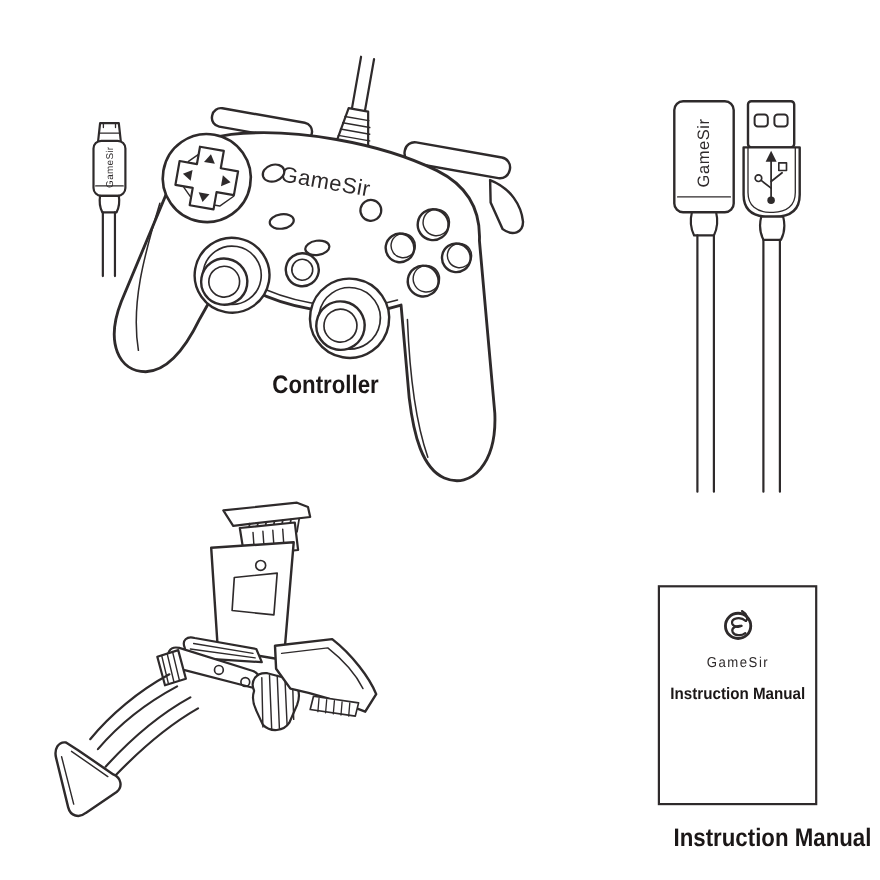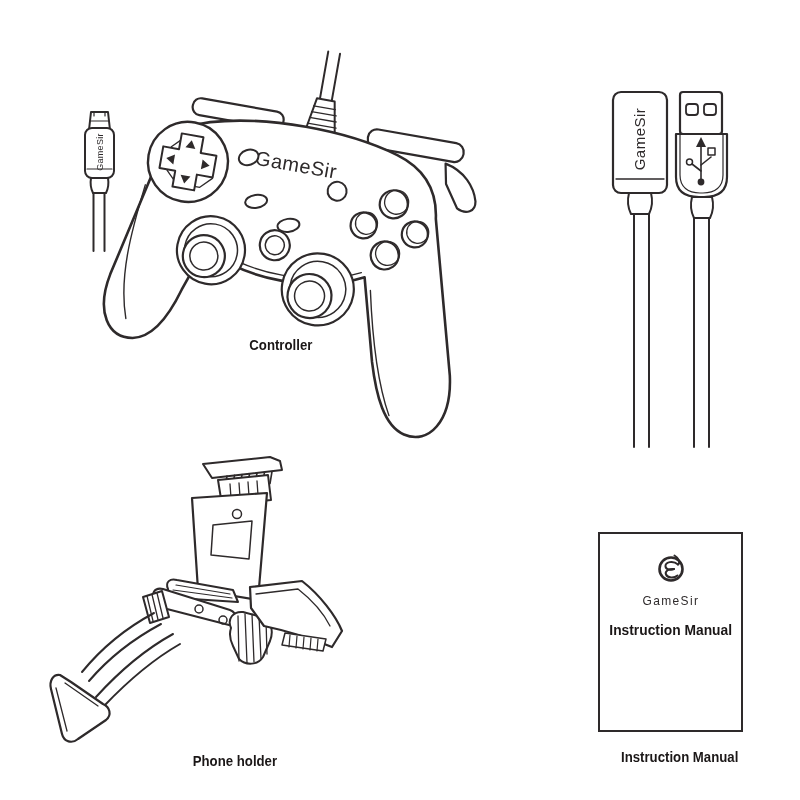--- a/index.html
+++ b/index.html
@@ -1,22 +1,22 @@
 <!DOCTYPE html>
 <html><head>
 <meta charset="utf-8">
 <style>
   html,body{margin:0;padding:0;background:#ffffff;}
   #canvas{
     position:relative;width:800px;height:800px;background:#ffffff;
     overflow:hidden;font-family:"Liberation Sans",sans-serif;
   }
   .caption{
-    position:absolute;text-align:center;color:#1b1717;
-    font-weight:bold;font-size:15px;white-space:nowrap;
+    position:absolute;text-align:right;color:#1b1717;
+    font-weight:bold;font-size:23px;white-space:nowrap;
   }
   .caption span{display:inline-block;transform:scaleX(0.88);transform-origin:center;}
   svg{position:absolute;}
   .ln{stroke:#2e2a2b;fill:none;stroke-linecap:round;stroke-linejoin:round;}
   .lnf{stroke:#2e2a2b;fill:#ffffff;stroke-linecap:round;stroke-linejoin:round;}
   .solid{fill:#2e2a2b;stroke:none;}
   #manual-box{
     position:absolute;left:598px;top:532px;width:141px;height:196px;
     border:2px solid #2e2a2b;background:#fff;text-align:center;
   }
@@ -180,21 +180,20 @@
     <path class="lnf" stroke-width="1.5" d="M 245,185 L 286,191 L 283,203 L 242,197 Z"></path>
     <path class="ln" stroke-width="1.2" d="M 250,187 L 249,199 M 257,188 L 256,200 M 264,189 L 263,201 M 271,190 L 270,202 M 278,191 L 277,203"></path>
 
     <path class="ln" stroke-width="2" d="M 114,165 C 86,180 60,202 42,224 M 121,176 C 93,191 67,212 49,233"></path>
     <path class="ln" stroke-width="2" d="M 133,186 C 104,202 76,227 56,249 M 140,196 C 112,212 85,236 64,258"></path>
 
     <path class="lnf" stroke-width="2.2" d="M 20,227 C 13,226 9,233 11,241 L 22,286 C 24,294 32,296 38,291 L 66,272 C 72,267 70,259 63,256 L 31,234 Z"></path>
     <path class="ln" stroke-width="1.3" d="M 25,235 L 58,258 M 16,240 L 27,283"></path>
   </svg>
 
-  <div class="caption" style="left:165px;top:752px;width:140px"><span>Phone holder</span></div>
 
   <div id="manual-box">
     <svg style="position:static;margin-top:18px" width="34" height="34" viewBox="-17 -17 34 34">
       <circle class="ln" stroke-width="2.6" cx="0" cy="0" r="11.5"></circle>
       <path class="ln" stroke-width="2" d="M 3.5,-13.5 C 8,-11 9.5,-6 7,-4.5"></path>
       <path class="ln" stroke-width="2" d="M 7,-4.5 C 2,-9 -6,-7 -5.5,-2.5 C -5,1 1,1.5 3,0"></path>
       <path class="ln" stroke-width="2" d="M 3,0 C -2,-0.5 -6.5,2 -5,5.5 C -3.5,9 3,9.5 6.5,6.5"></path>
     </svg>
     <div id="manual-brand"><span>GameSir</span></div>
     <div id="manual-title"><span>Instruction Manual</span></div>

